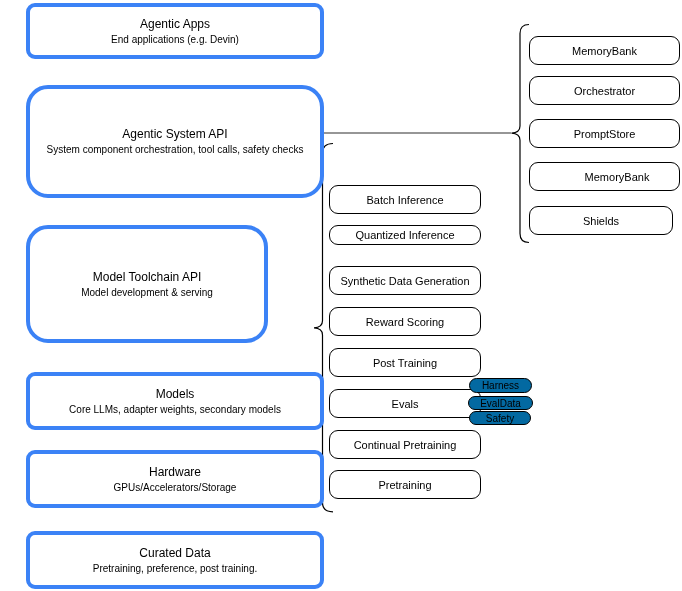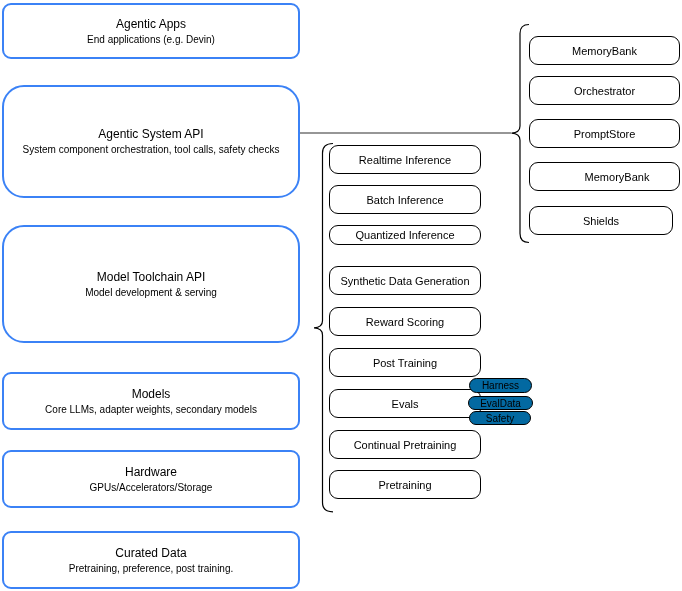--- a/index.html
+++ b/index.html
@@ -1,21 +1,21 @@
 <!DOCTYPE html>
 <html><head>
 <meta charset="utf-8">
 <style>
   html,body{margin:0;padding:0;background:#ffffff;}
   body{font-family:"Liberation Sans","DejaVu Sans",sans-serif;color:#000;}
   #canvas{position:relative;width:682px;height:591px;background:#ffffff;overflow:hidden;}
 
-  .box{position:absolute;background:#fff;border:2px solid #3b82f6;box-sizing:border-box;
+  .box{position:absolute;background:#fff;border:4px solid #3b82f6;box-sizing:border-box;
        display:flex;flex-direction:column;align-items:center;justify-content:center;
-       text-align:center;padding:4px 10px;}
+       text-align:center;padding:4px 10px;margin-left:24px;}
   .box .title{font-size:12px;line-height:14px;white-space:nowrap;}
   .box .subtitle{font-size:10px;line-height:12px;margin-top:3px;white-space:nowrap;}
   .r8{border-radius:9px;}
   .r20{border-radius:22px;}
 
   .node{position:absolute;background:#fff;border:1px solid #000;border-radius:9px;
         box-sizing:border-box;display:flex;align-items:center;justify-content:center;
         font-size:11px;white-space:nowrap;}
 
   .pill{position:absolute;background:#0369a1;border:1px solid #000;border-radius:8px;
@@ -38,41 +38,40 @@
   <div class="box r8" style="left:2px;top:3px;width:298px;height:56px;">
     <div class="title">Agentic Apps</div>
     <div class="subtitle">End applications (e.g. Devin)</div>
   </div>
 
   <div class="box r20" style="left:2px;top:85px;width:298px;height:113px;">
     <div class="title">Agentic System API</div>
     <div class="subtitle">System component orchestration, tool calls, safety checks</div>
   </div>
 
-  <div class="box r20" style="left:2px;top:225px;width:298px;height:118px;">
+  <div class="box r20" style="left:2px;top:225px;width:242px;height:118px;">
     <div class="title">Model Toolchain API</div>
     <div class="subtitle">Model development &amp; serving</div>
   </div>
 
   <div class="box r8" style="left:2px;top:372px;width:298px;height:58px;">
     <div class="title">Models</div>
     <div class="subtitle">Core LLMs, adapter weights, secondary models</div>
   </div>
 
   <div class="box r8" style="left:2px;top:450px;width:298px;height:58px;">
     <div class="title">Hardware</div>
     <div class="subtitle">GPUs/Accelerators/Storage</div>
   </div>
 
   <div class="box r8" style="left:2px;top:531px;width:298px;height:58px;">
     <div class="title">Curated Data</div>
     <div class="subtitle">Pretraining, preference, post training.</div>
   </div>
 
-  <div class="node" style="left:329px;top:145px;width:152px;height:29px;">Realtime Inference</div>
   <div class="node" style="left:329px;top:185px;width:152px;height:29px;">Batch Inference</div>
   <div class="node" style="left:329px;top:225px;width:152px;height:20px;">Quantized Inference</div>
   <div class="node" style="left:329px;top:266px;width:152px;height:29px;">Synthetic Data Generation</div>
   <div class="node" style="left:329px;top:307px;width:152px;height:29px;">Reward Scoring</div>
   <div class="node" style="left:329px;top:348px;width:152px;height:29px;">Post Training</div>
   <div class="node" style="left:329px;top:389px;width:152px;height:29px;">Evals</div>
   <div class="node" style="left:329px;top:430px;width:152px;height:29px;">Continual Pretraining</div>
   <div class="node" style="left:329px;top:470px;width:152px;height:29px;">Pretraining</div>
 
   <div class="pill" style="left:469px;top:378px;width:63px;height:15px;">Harness</div>

